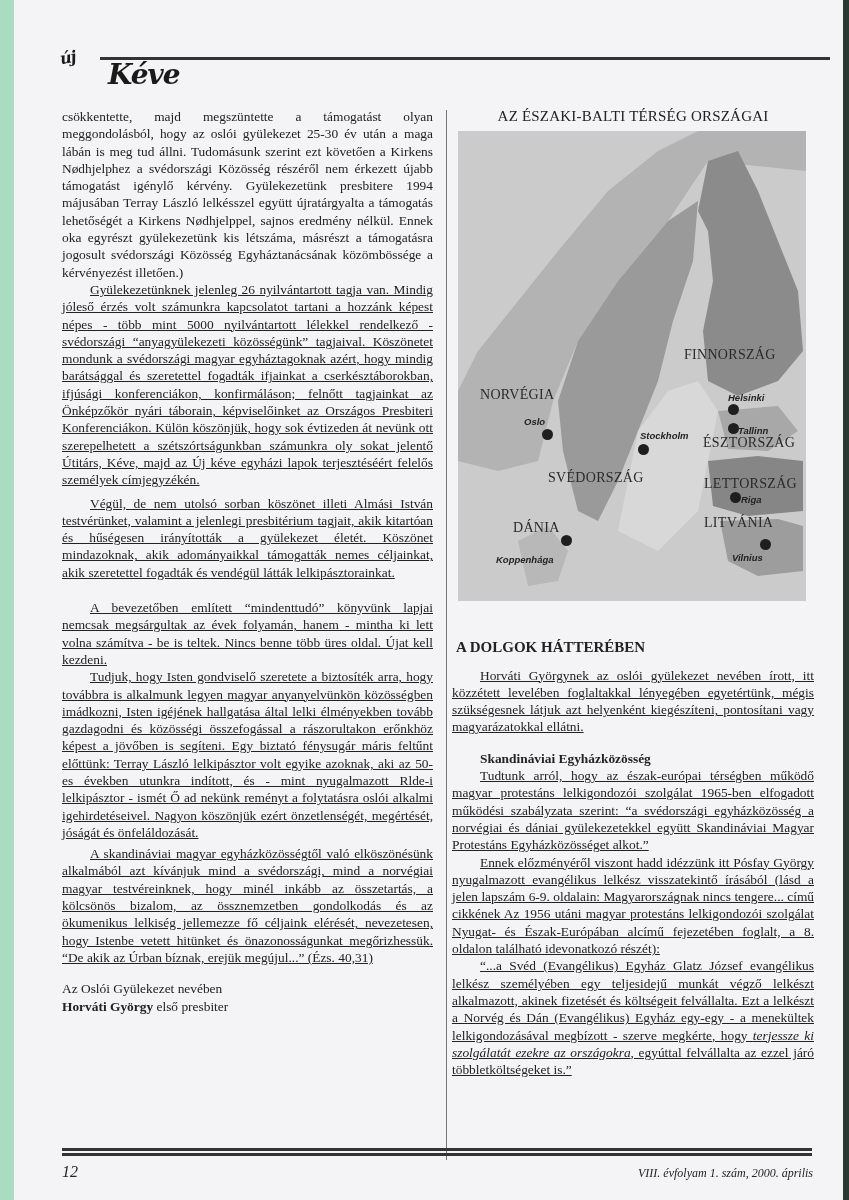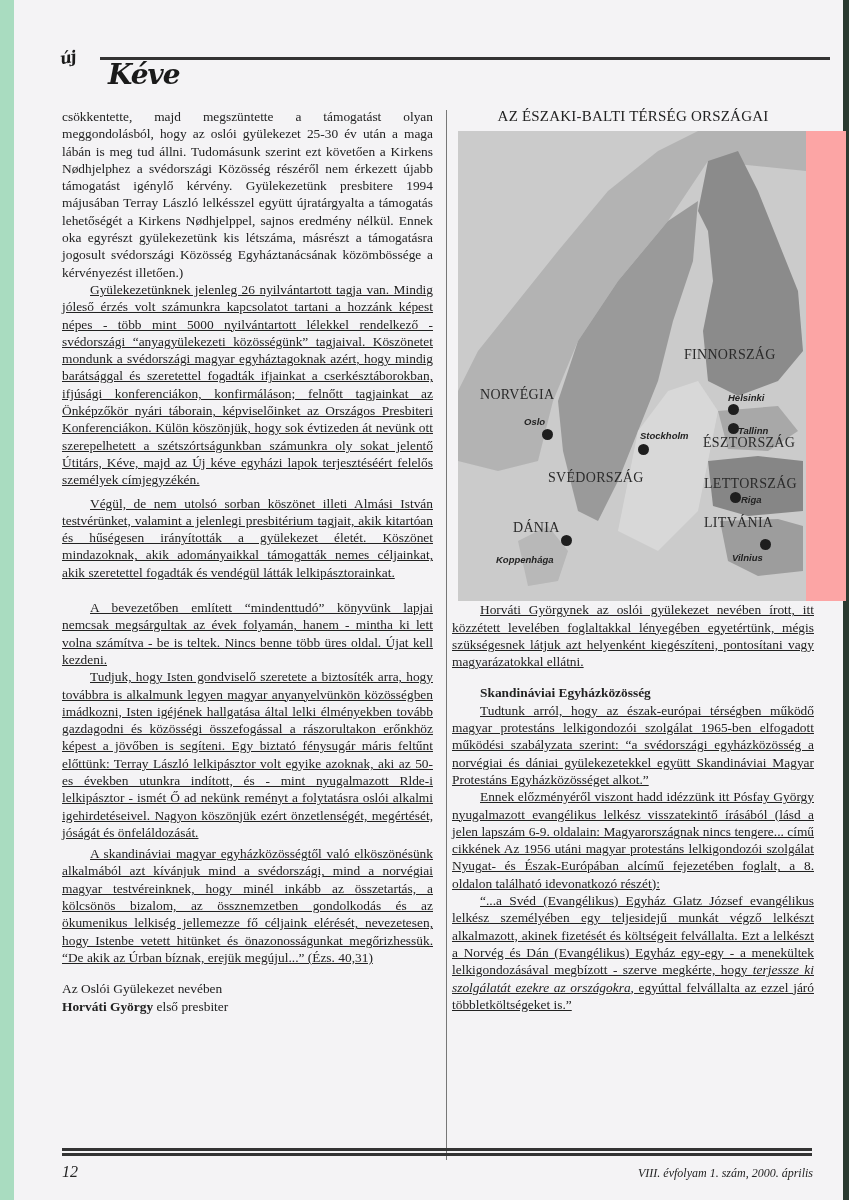--- a/index.html
+++ b/index.html
@@ -10,21 +10,21 @@
   .logo .uj{position:absolute;left:0;top:0;font-size:16px;letter-spacing:-1px;transform:rotate(-10deg);}
   .logo .keve{position:absolute;left:8px;top:10px;font-size:28px;letter-spacing:-1px;margin-left:40px;}
   .header-rule{position:absolute;left:100px;top:57px;width:730px;height:3px;background:#333;}
   .col{position:absolute;font-size:13.4px;line-height:17.3px;text-align:justify;}
   .col p{margin:0;}
   .col p.ind{text-indent:28px;text-decoration:underline;}
   .left-col{left:62px;top:108px;width:371px;}
   .divider{position:absolute;left:446px;top:110px;width:1px;height:1050px;background:#777;}
   .right-col{left:452px;top:108px;width:362px;}
   .map-title{text-align:center;font-size:15px;letter-spacing:.2px;margin-bottom:6px;}
-  .map{position:relative;width:388px;height:470px;margin-left:6px;background:#fca5a5;overflow:hidden;}
+  .map{position:relative;width:348px;height:470px;margin-left:6px;background:#fca5a5;overflow:hidden;}
   .map svg{position:absolute;left:0;top:0;}
   .map .country{position:absolute;font-family:"Liberation Serif",serif;font-size:14px;color:#2a2a2a;letter-spacing:.3px;}
   .map .city{position:absolute;font-family:"Liberation Sans",sans-serif;font-style:italic;font-weight:bold;font-size:9.5px;color:#222;}
   .map .dot{position:absolute;width:11px;height:11px;border-radius:50%;background:#1e1e1e;}
   .section-title{font-weight:bold;font-size:15px;margin:38px 0 10px 4px;}
   .sub-title{font-weight:bold;margin-top:14px;padding-left:28px;}
   .signature{text-align:left;margin-top:14px;}
   .footer-rule{position:absolute;left:62px;top:1148px;width:750px;height:8px;border-top:3px solid #333;border-bottom:3px solid #333;box-sizing:border-box;}
   .page-num{position:absolute;left:62px;top:1163px;font-size:16px;font-weight:normal;font-style:italic;}
   .issue{position:absolute;right:36px;top:1166px;font-size:12px;font-style:italic;}
@@ -96,20 +96,21 @@
     <span class="city" style="left:280px;top:291px">Tallinn</span>
     <span class="dot" style="left:270px;top:292px"></span>
     <span class="city" style="left:283px;top:360px">Riga</span>
     <span class="dot" style="left:272px;top:361px"></span>
     <span class="city" style="left:38px;top:420px">Koppenhága</span>
     <span class="dot" style="left:103px;top:404px"></span>
     <span class="city" style="left:274px;top:418px">Vilnius</span>
     <span class="dot" style="left:302px;top:408px"></span>
   </div>
 
+  <div class="section-title">A DOLGOK HÁTTERÉBEN</div>
   <p class="ind">Horváti Györgynek az oslói gyülekezet nevében írott, itt közzétett levelében foglaltakkal lényegében egyetértünk, mégis szükségesnek látjuk azt helyenként kiegészíteni, pontosítani vagy magyarázatokkal ellátni.</p>
   <div class="sub-title">Skandináviai Egyházközösség</div>
   <p class="ind">Tudtunk arról, hogy az észak-európai térségben működő magyar protestáns lelkigondozói szolgálat 1965-ben elfogadott működési szabályzata szerint: “a svédországi egyházközösség a norvégiai és dániai gyülekezetekkel együtt Skandináviai Magyar Protestáns Egyházközösséget alkot.”</p>
   <p class="ind">Ennek előzményéről viszont hadd idézzünk itt Pósfay György nyugalmazott evangélikus lelkész visszatekintő írásából (lásd a jelen lapszám 6-9. oldalain: Magyarországnak nincs tengere... című cikkének Az 1956 utáni magyar protestáns lelkigondozói szolgálat Nyugat- és Észak-Európában alcímű fejezetében foglalt, a 8. oldalon található idevonatkozó részét):</p>
   <p class="ind"><span>“...a Svéd (Evangélikus) Egyház Glatz József evangélikus lelkész személyében egy teljesidejű munkát végző lelkészt alkalmazott, akinek fizetését és költségeit felvállalta. Ezt a lelkészt a Norvég és Dán (Evangélikus) Egyház egy-egy - a menekültek lelkigondozásával megbízott - szerve megkérte, hogy </span><i>terjessze ki szolgálatát ezekre az országokra</i><span>, egyúttal felvállalta az ezzel járó többletköltségeket is.”</span></p>
 </div>
 
 <div class="footer-rule"></div>
 <div class="page-num">12</div>
 <div class="issue">VIII. évfolyam 1. szám, 2000. április</div>

